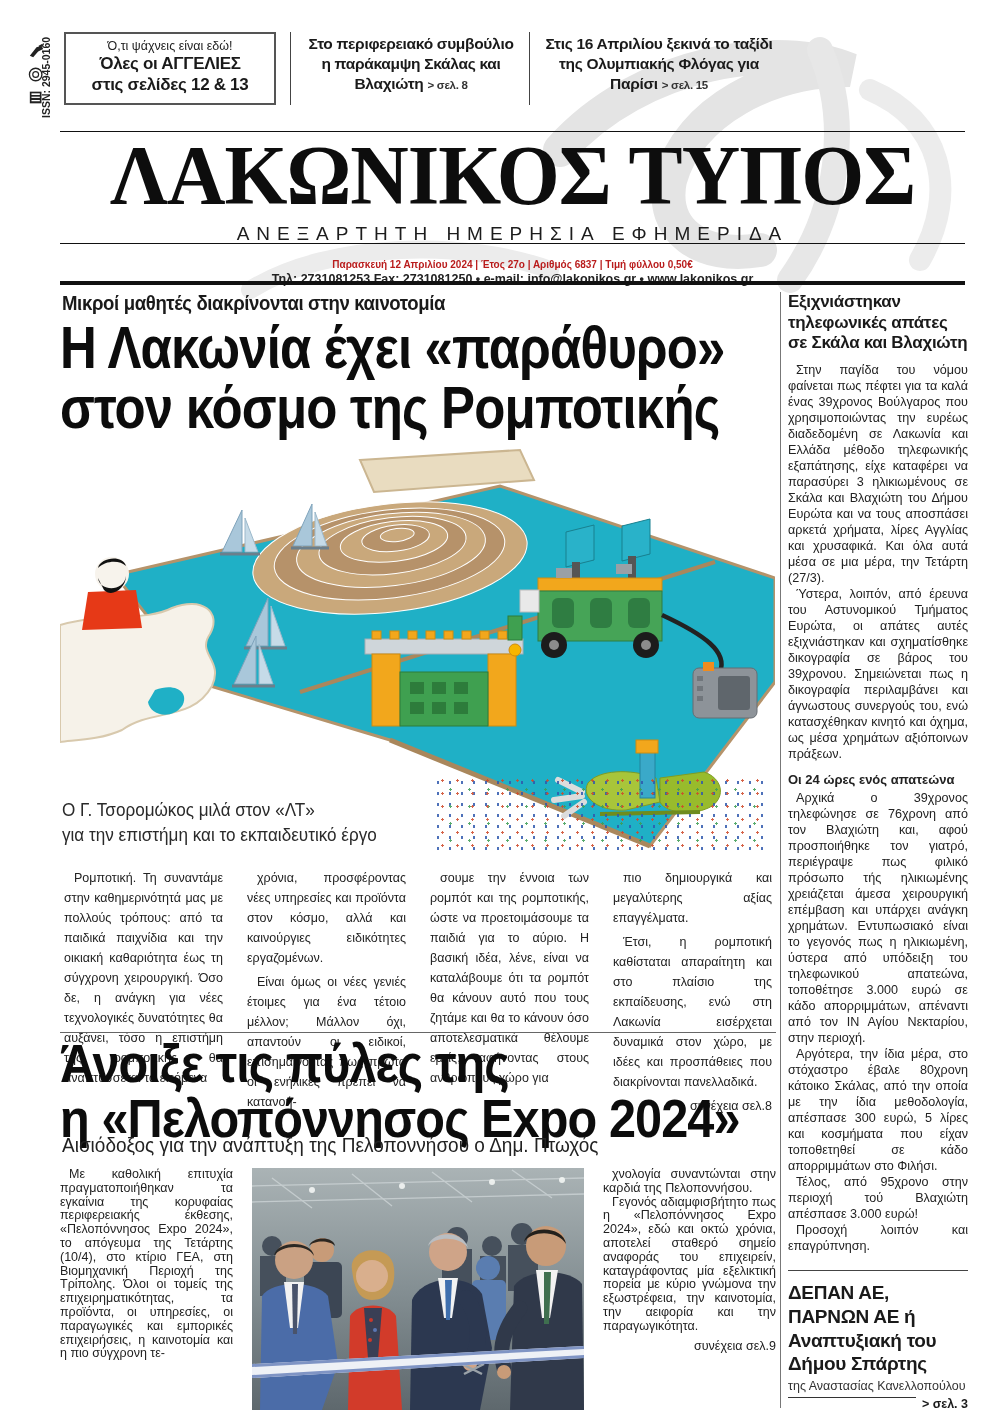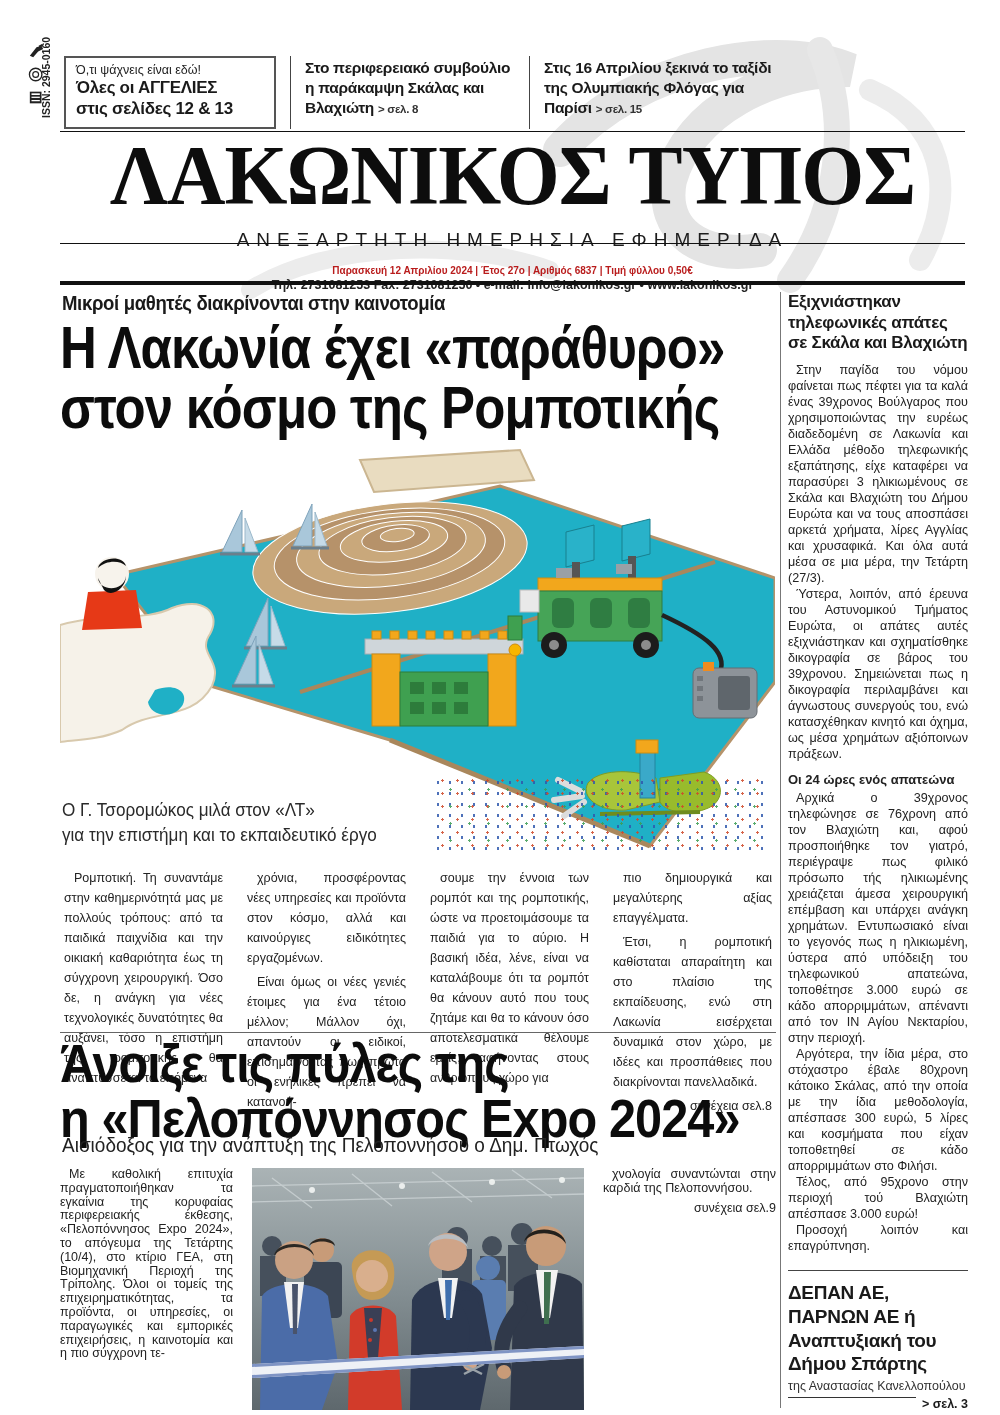--- a/index.html
+++ b/index.html
@@ -5,35 +5,35 @@
   html,body{margin:0;padding:0;background:#888;}
   .page{position:relative;width:1000px;height:1415px;background:#fff;overflow:hidden;
         font-family:"Liberation Sans",sans-serif;color:#1a1a1a;margin:0 auto;}
   .wm{position:absolute;z-index:0;pointer-events:none;}
   .z{position:relative;z-index:1;}
   
   .margin-col{position:absolute;left:26px;top:44px;width:34px;z-index:2;}
   .mini-icon{width:17px;height:15px;margin:0 0 4px 2px;}
   .issn{position:absolute;left:40px;top:118px;transform:rotate(-90deg);transform-origin:0 0;
         font-size:10.5px;font-weight:bold;color:#222;white-space:nowrap;}
-  .topbar{position:absolute;left:64px;top:56px;width:900px;display:flex;align-items:stretch;z-index:2;}
+  .topbar{position:absolute;left:64px;top:32px;width:900px;display:flex;align-items:stretch;z-index:2;text-align:center;}
   .promo-box{border:2px solid #555;padding:5px 10px 7px 10px;width:188px;margin-right:14px;}
   .promo-l1{font-size:12.5px;color:#222;}
   .promo-l2,.promo-l3{font-size:17px;font-weight:bold;letter-spacing:-0.3px;line-height:1.25;}
   .teaser{width:212px;padding:2px 12px 0 14px;border-left:1px solid #444;
           font-weight:bold;font-size:15.5px;line-height:1.3;letter-spacing:-0.3px;}
   .teaser:first-of-type{border-left:none;}
   .pref{font-size:11.5px;font-weight:bold;color:#333;white-space:nowrap;}
   
   .rule-thin{position:absolute;left:60px;width:905px;border-top:1.5px solid #111;z-index:2;}
   .rule-thick{position:absolute;left:60px;width:905px;height:4px;background:#111;z-index:2;}
   .mast{position:absolute;left:60px;top:136px;width:905px;text-align:center;z-index:2;}
   .mast-title{font-family:"Liberation Serif",serif;font-weight:bold;font-size:81px;line-height:1;
               letter-spacing:-1px;color:#0d0d0d;transform:scaleY(1.04);}
-  .mast-sub{margin-top:12px;font-size:19px;letter-spacing:7px;color:#1c1c1c;}
+  .mast-sub{margin-top:6px;font-size:19px;letter-spacing:7px;color:#1c1c1c;}
   .mast-issue{margin-top:14px;font-size:10px;font-weight:bold;color:#b91c1c;}
   .mast-contact{margin-top:2px;font-size:12.5px;font-weight:bold;color:#222;}
   
   .kicker{position:absolute;left:62px;top:292px;font-size:20px;font-weight:bold;letter-spacing:-0.4px;
           transform:scaleX(.93);transform-origin:0 0;z-index:2;}
   .headline{position:absolute;left:60px;top:318px;font-size:60px;font-weight:bold;line-height:1.0;
             letter-spacing:-1px;color:#0c0c0c;transform:scaleX(.85);transform-origin:0 0;z-index:2;white-space:nowrap;}
   .photo-wrap{position:absolute;left:60px;top:440px;width:715px;height:416px;z-index:1;background:#fff;}
   .caption{position:absolute;left:2px;bottom:8px;font-size:19px;color:#2a2a2a;line-height:1.35;
            transform:scaleX(.9);transform-origin:0 100%;white-space:nowrap;}
@@ -370,20 +370,21 @@
       </g>
 
       <g>
         <path d="M0,196 L332,178 L332,190 L0,210 Z" fill="#eef1f6"></path>
         <path d="M0,196 L332,178 L332,181 L0,199 Z" fill="#7f94c4"></path>
         <path d="M0,207 L332,187 L332,190 L0,210 Z" fill="#7f94c4"></path>
       </g>
     </svg>
     <div class="expo-col">
       <p>χνολογία συναντώνται στην καρδιά της Πελοποννήσου.</p>
+      <p>Γεγονός αδιαμφισβήτητο πως η «Πελοπόννησος Expo 2024», εδώ και οκτώ χρόνια, αποτελεί σταθερό σημείο αναφοράς του επιχειρείν, καταγράφοντας μία εξελικτική πορεία με κύριο γνώμονα την εξωστρέφεια, την καινοτομία, την αειφορία και την παραγωγικότητα.</p>
       <p class="cont" style="margin-top:6px">συνέχεια σελ.9</p>
     </div>
   </div>
 
   <div class="vrule"></div>
   <div class="sidebar">
     <div class="sb-title">Εξιχνιάστηκαν τηλεφωνικές απάτες σε Σκάλα και Βλαχιώτη</div>
     <div class="sb-body">
       <p>Στην παγίδα του νόμου φαίνεται πως πέφτει για τα καλά ένας 39χρονος Βούλγαρος που χρησιμοποιώντας την ευρέως διαδεδομένη σε Λακωνία και Ελλάδα μέθοδο τηλεφωνικής εξαπάτησης, είχε καταφέρει να παρασύρει 3 ηλικιωμένους σε Σκάλα και Βλαχιώτη του Δήμου Ευρώτα και να τους αποσπάσει αρκετά χρήματα, λίρες Αγγλίας και χρυσαφικά. Και όλα αυτά μέσα σε μια μέρα, την Τετάρτη (27/3).</p>
       <p>Ύστερα, λοιπόν, από έρευνα του Αστυνομικού Τμήματος Ευρώτα, οι απάτες αυτές εξιχνιάστηκαν και σχηματίσθηκε δικογραφία σε βάρος του 39χρονου. Σημειώνεται πως η δικογραφία περιλαμβάνει και άγνωστους συνεργούς του, ενώ κατασχέθηκαν κινητό και όχημα, ως μέσα χρημάτων αξιόποινων πράξεων.</p>

